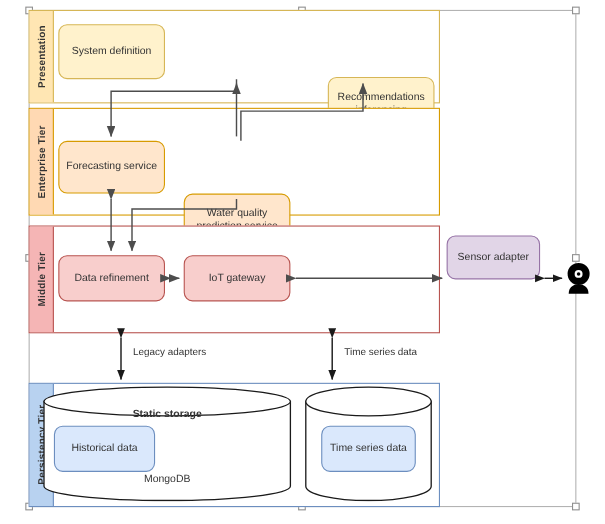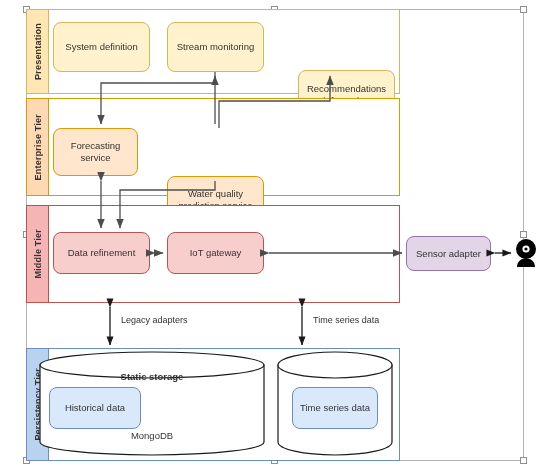--- a/index.html
+++ b/index.html
@@ -118,53 +118,50 @@
 
   <div class="tier tier-presentation" style="left:26px;top:9px;width:374px;height:85px;">
     <div class="tier-label">
       <span>Presentation</span>
     </div>
   </div>
 
   <div class="node node-yellow" style="left:53px;top:22px;width:97px;height:50px;">
     <span>System definition</span>
   </div>
-  <div class="node node-yellow" style="left:167px;top:22px;width:97px;height:50px;">
-    <span>Stream monitoring</span>
-  </div>
   <div class="node node-yellow" style="left:298px;top:22px;width:97px;height:50px;margin-top:48px;">
     <span>Recommendations inferencing</span>
   </div>
 
   <div class="tier tier-enterprise" style="left:26px;top:98px;width:374px;height:98px;">
     <div class="tier-label">
       <span>Enterprise Tier</span>
     </div>
   </div>
 
-  <div class="node node-orange" style="left:53px;top:128px;width:85px;height:48px;">
+  <div class="node node-orange" style="left:53px;top:128px;width:97px;height:48px;">
     <span>Forecasting service</span>
   </div>
   <div class="node node-orange" style="left:167px;top:128px;width:97px;height:48px;margin-top:48px;">
     <span>Water quality prediction service</span>
   </div>
 
   <div class="tier tier-middle" style="left:26px;top:205px;width:374px;height:98px;">
     <div class="tier-label">
       <span>Middle Tier</span>
     </div>
   </div>
 
   <div class="node node-red" style="left:53px;top:232px;width:97px;height:42px;">
     <span>Data refinement</span>
   </div>
   <div class="node node-red" style="left:167px;top:232px;width:97px;height:42px;">
     <span>IoT gateway</span>
   </div>
-  <div class="node node-purple" style="left:406px;top:236px;width:85px;height:35px;">
+  <div class="node node-purple" style="left:406px;top:214px;width:85px;height:40px;">
     <span>Sensor adapter</span>
   </div>
 
   <div class="cam" style="left:513px;top:238px;">
     <svg width="26" height="30" viewBox="0 0 26 30">
       <circle cx="13" cy="11" r="10" fill="#000000"></circle>
       <circle cx="13" cy="11" r="3.6" fill="#ffffff"></circle>
       <circle cx="13" cy="11" r="1.6" fill="#000000"></circle>
       <path d="M4 29 C4 23 8.5 20.5 13 20.5 C17.5 20.5 22 23 22 29 Z" fill="#000000"></path>
     </svg>

